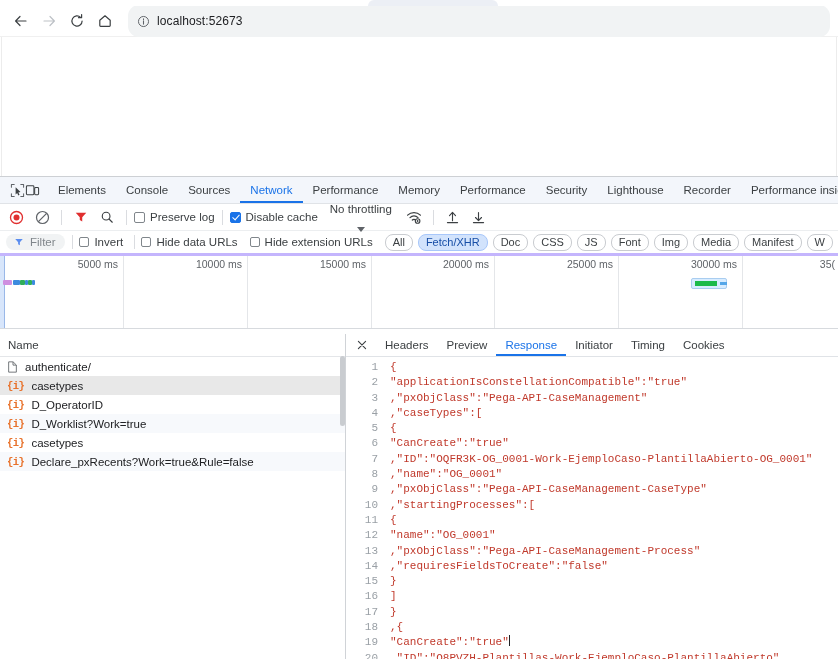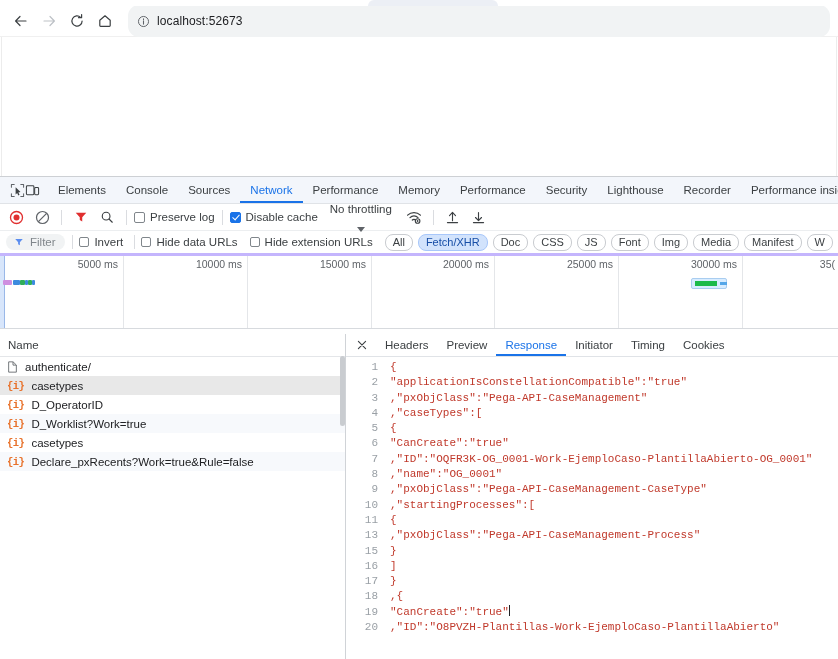--- a/index.html
+++ b/index.html
@@ -365,21 +365,23 @@
             <div class="cline"><span class="ln">2</span><span class="ctx">"applicationIsConstellationCompatible":"true"</span></div>
             <div class="cline"><span class="ln">3</span><span class="ctx">,"pxObjClass":"Pega-API-CaseManagement"</span></div>
             <div class="cline"><span class="ln">4</span><span class="ctx">,"caseTypes":[</span></div>
             <div class="cline"><span class="ln">5</span><span class="ctx">{</span></div>
             <div class="cline"><span class="ln">6</span><span class="ctx">"CanCreate":"true"</span></div>
             <div class="cline"><span class="ln">7</span><span class="ctx">,"ID":"OQFR3K-OG_0001-Work-EjemploCaso-PlantillaAbierto-OG_0001"</span></div>
             <div class="cline"><span class="ln">8</span><span class="ctx">,"name":"OG_0001"</span></div>
             <div class="cline"><span class="ln">9</span><span class="ctx">,"pxObjClass":"Pega-API-CaseManagement-CaseType"</span></div>
             <div class="cline"><span class="ln">10</span><span class="ctx">,"startingProcesses":[</span></div>
             <div class="cline"><span class="ln">11</span><span class="ctx">{</span></div>
+            <div class="cline"><span class="ln">12</span><span class="ctx">"name":"OG_0001"</span></div>
             <div class="cline"><span class="ln">13</span><span class="ctx">,"pxObjClass":"Pega-API-CaseManagement-Process"</span></div>
+            <div class="cline"><span class="ln">14</span><span class="ctx">,"requiresFieldsToCreate":"false"</span></div>
             <div class="cline"><span class="ln">15</span><span class="ctx">}</span></div>
             <div class="cline"><span class="ln">16</span><span class="ctx">]</span></div>
             <div class="cline"><span class="ln">17</span><span class="ctx">}</span></div>
             <div class="cline"><span class="ln">18</span><span class="ctx">,{</span></div>
             <div class="cline"><span class="ln">19</span><span class="ctx">"CanCreate":"true"</span><span class="caret-blink"></span></div>
             <div class="cline"><span class="ln">20</span><span class="ctx">,"ID":"O8PVZH-Plantillas-Work-EjemploCaso-PlantillaAbierto"</span></div>
           </div>
       </div>
 
     </div>

